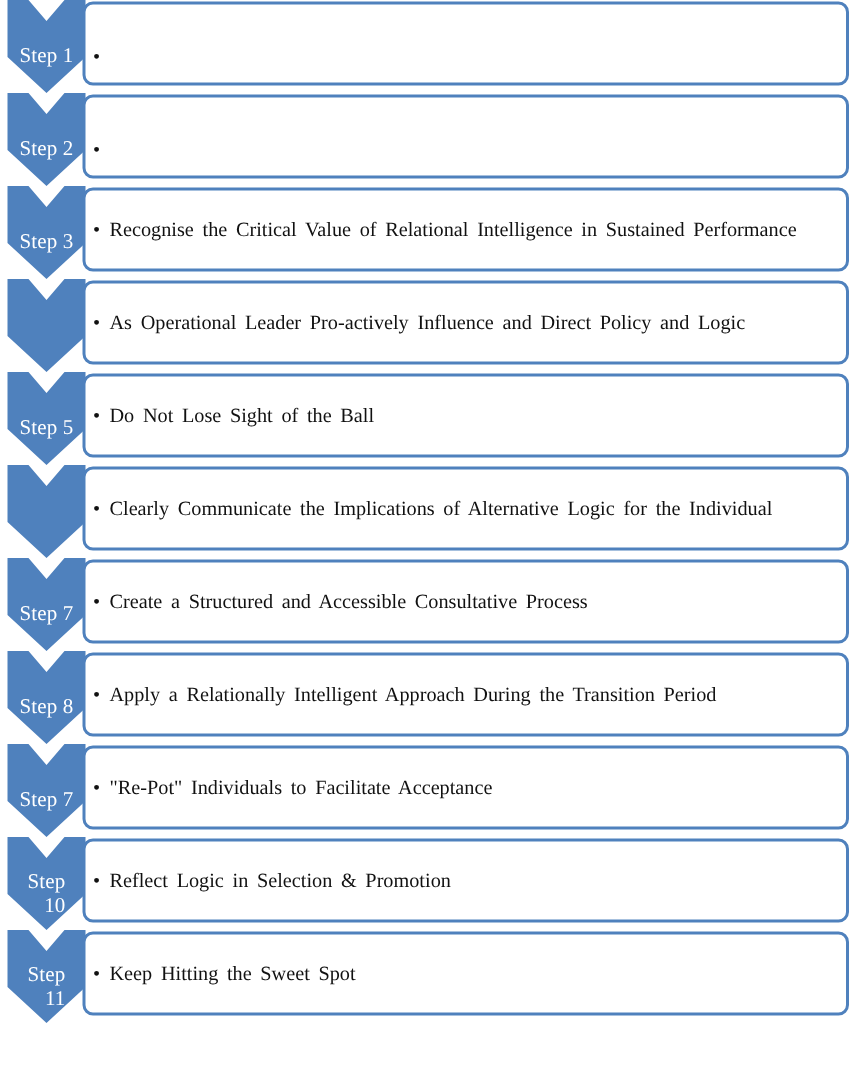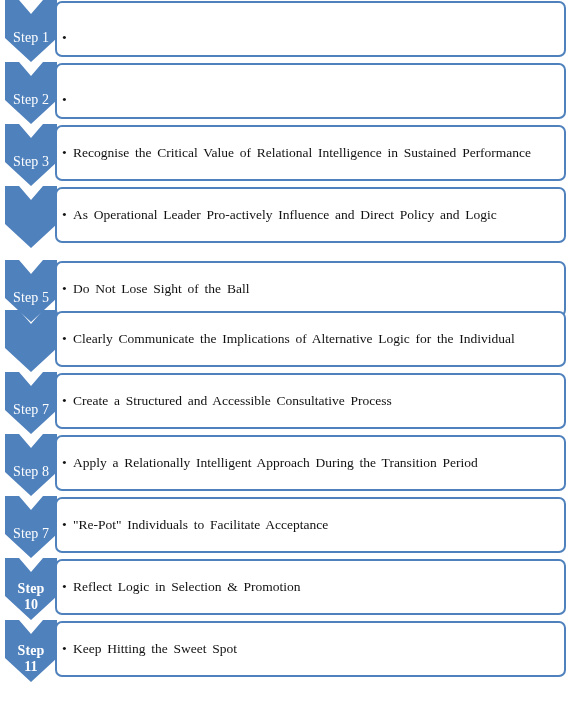--- a/index.html
+++ b/index.html
@@ -58,25 +58,25 @@
     text-align: center;
     color: #ffffff;
     font-family: "Liberation Serif", "DejaVu Serif", serif;
     font-size: 14px;
     line-height: 15px;
     letter-spacing: 0.1px;
     user-select: none;
   }
   .step-label.two-line {
     line-height: 16px;
-    font-weight: bold;
   }
   .step-label .lbl-inner {
     display: block;
     padding-top: 13px;
+    text-align: right;
   }
   .step-label.two-line .lbl-inner {
     padding-top: 16px;
   }
 
   
   .step-box {
     position: absolute;
     left: 55px;
     top: 1px;
@@ -157,21 +157,21 @@
     <div class="step-row" style="top: 186px;">
       <div class="chevron">
         <svg viewBox="0 0 52 62" preserveAspectRatio="none" xmlns="http://www.w3.org/2000/svg">
           <path d="M0,0 L14,0 L26,14 L38,0 L52,0 L52,38 L26,62 L0,38 Z" fill="#4F81BD"></path>
         </svg>
       </div>
       <div class="step-box">
         <div class="bullet-line"><span class="bullet">•</span><span>As Operational Leader Pro-actively Influence and Direct Policy and Logic</span></div>
       </div>
     </div>
-    <div class="step-row" style="top: 260px;">
+    <div class="step-row" style="top: 248px;">
       <div class="chevron">
         <svg viewBox="0 0 52 62" preserveAspectRatio="none" xmlns="http://www.w3.org/2000/svg">
           <path d="M0,0 L14,0 L26,14 L38,0 L52,0 L52,38 L26,62 L0,38 Z" fill="#4F81BD"></path>
         </svg>
       </div>
       <div class="step-label">
         <span class="lbl-inner">Step 5</span>
       </div>
       <div class="step-box">
         <div class="bullet-line"><span class="bullet">•</span><span>Do Not Lose Sight of the Ball</span></div>

